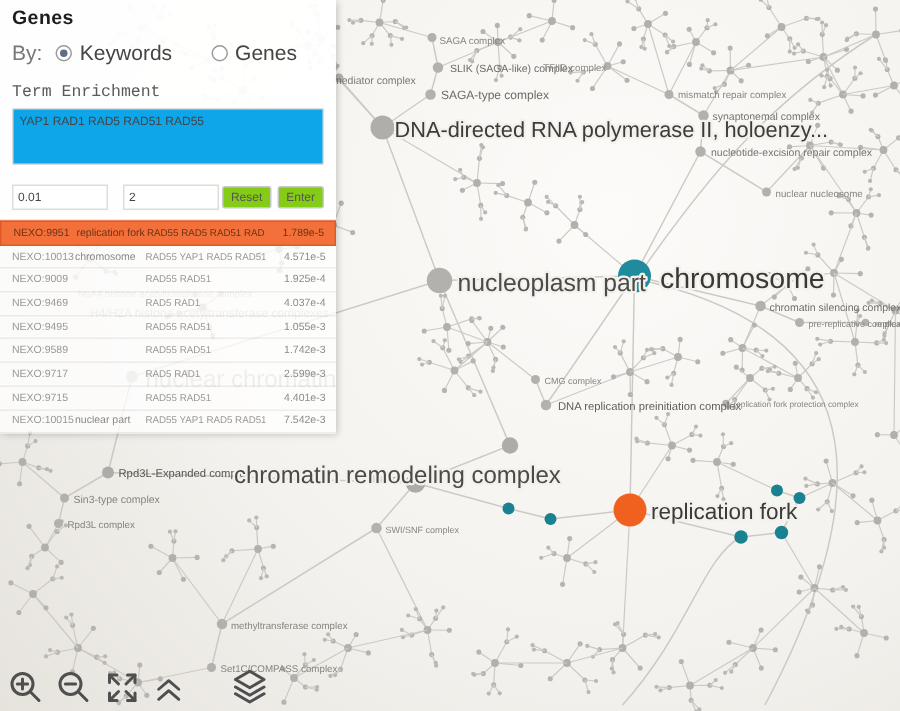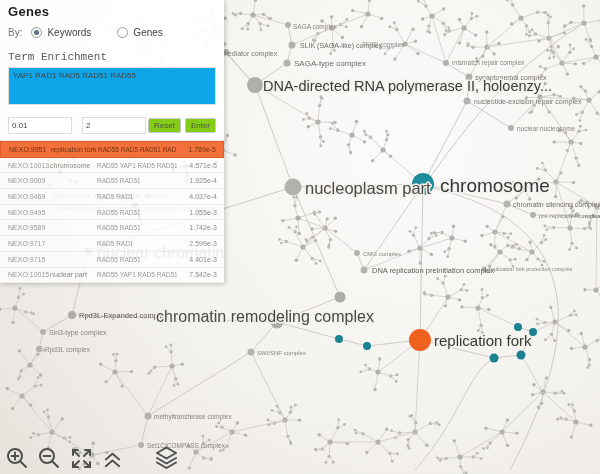--- a/index.html
+++ b/index.html
@@ -10,21 +10,21 @@
   }
   #graph{position:absolute;left:0;top:0;z-index:1;}
   
   .panel{position:absolute;left:0;top:0;width:224px;z-index:10;box-shadow:1px 1px 5px rgba(0,0,0,.22);}
   .panel-top{background:rgba(255,255,255,.94);padding:4px 8px 6px;border-bottom:1px solid #eceae7;}
   .app-title{font-size:13px;font-weight:bold;color:#1d1d1d;letter-spacing:.3px;margin-bottom:4px;}
   .search-row{display:flex;align-items:center;}
   .search-input{width:126px;height:15px;border:1px solid #c9c9c9;font-size:8px;padding:1px 4px;color:#333;background:#fff;outline:none;font-family:inherit;}
   .search-input::placeholder{color:#a9a9a9;}
   .panel-icon{margin-left:9px;display:inline-flex;cursor:pointer;}
-  .by-row{display:flex;align-items:center;font-size:10px;color:#777;margin-top:8px;}
+  .by-row{display:flex;align-items:center;font-size:14px;color:#777;margin-top:8px;}
   .by-label{margin-right:9px;}
   .radio{display:inline-flex;align-items:center;margin-right:26px;cursor:pointer;color:#444;}
   .radio .dot{width:9px;height:9px;border:1px solid #9a9a9a;border-radius:50%;margin-right:5px;position:relative;background:#fff;}
   .radio.selected .dot::after{content:"";position:absolute;left:2px;top:2px;width:5px;height:5px;border-radius:50%;background:#5f6f84;}
   .enrich-heading{font-size:11px;color:#5a5a5a;margin:13px 0 4px;font-family:Liberation Mono, monospace;}
   .enrich-text{width:100%;height:38px;border:1px solid #ddd;font-size:8px;color:#444;resize:none;padding:3px 4px;box-sizing:border-box;background:#0ea5e9;outline:none;font-family:inherit;}
   .param-row{display:flex;align-items:center;margin-top:8px;}
   .param-input{width:56px;height:13px;border:1px solid #ddd;font-size:8px;padding:1px 3px;color:#444;outline:none;font-family:inherit;}
   .param-input + .param-input{margin-left:10px;}
   .btn{font-size:8px;padding:2px 5px;border:1px solid #c8c8c8;background:#84cc16;border-radius:2px;color:#555;cursor:pointer;font-family:inherit;}

